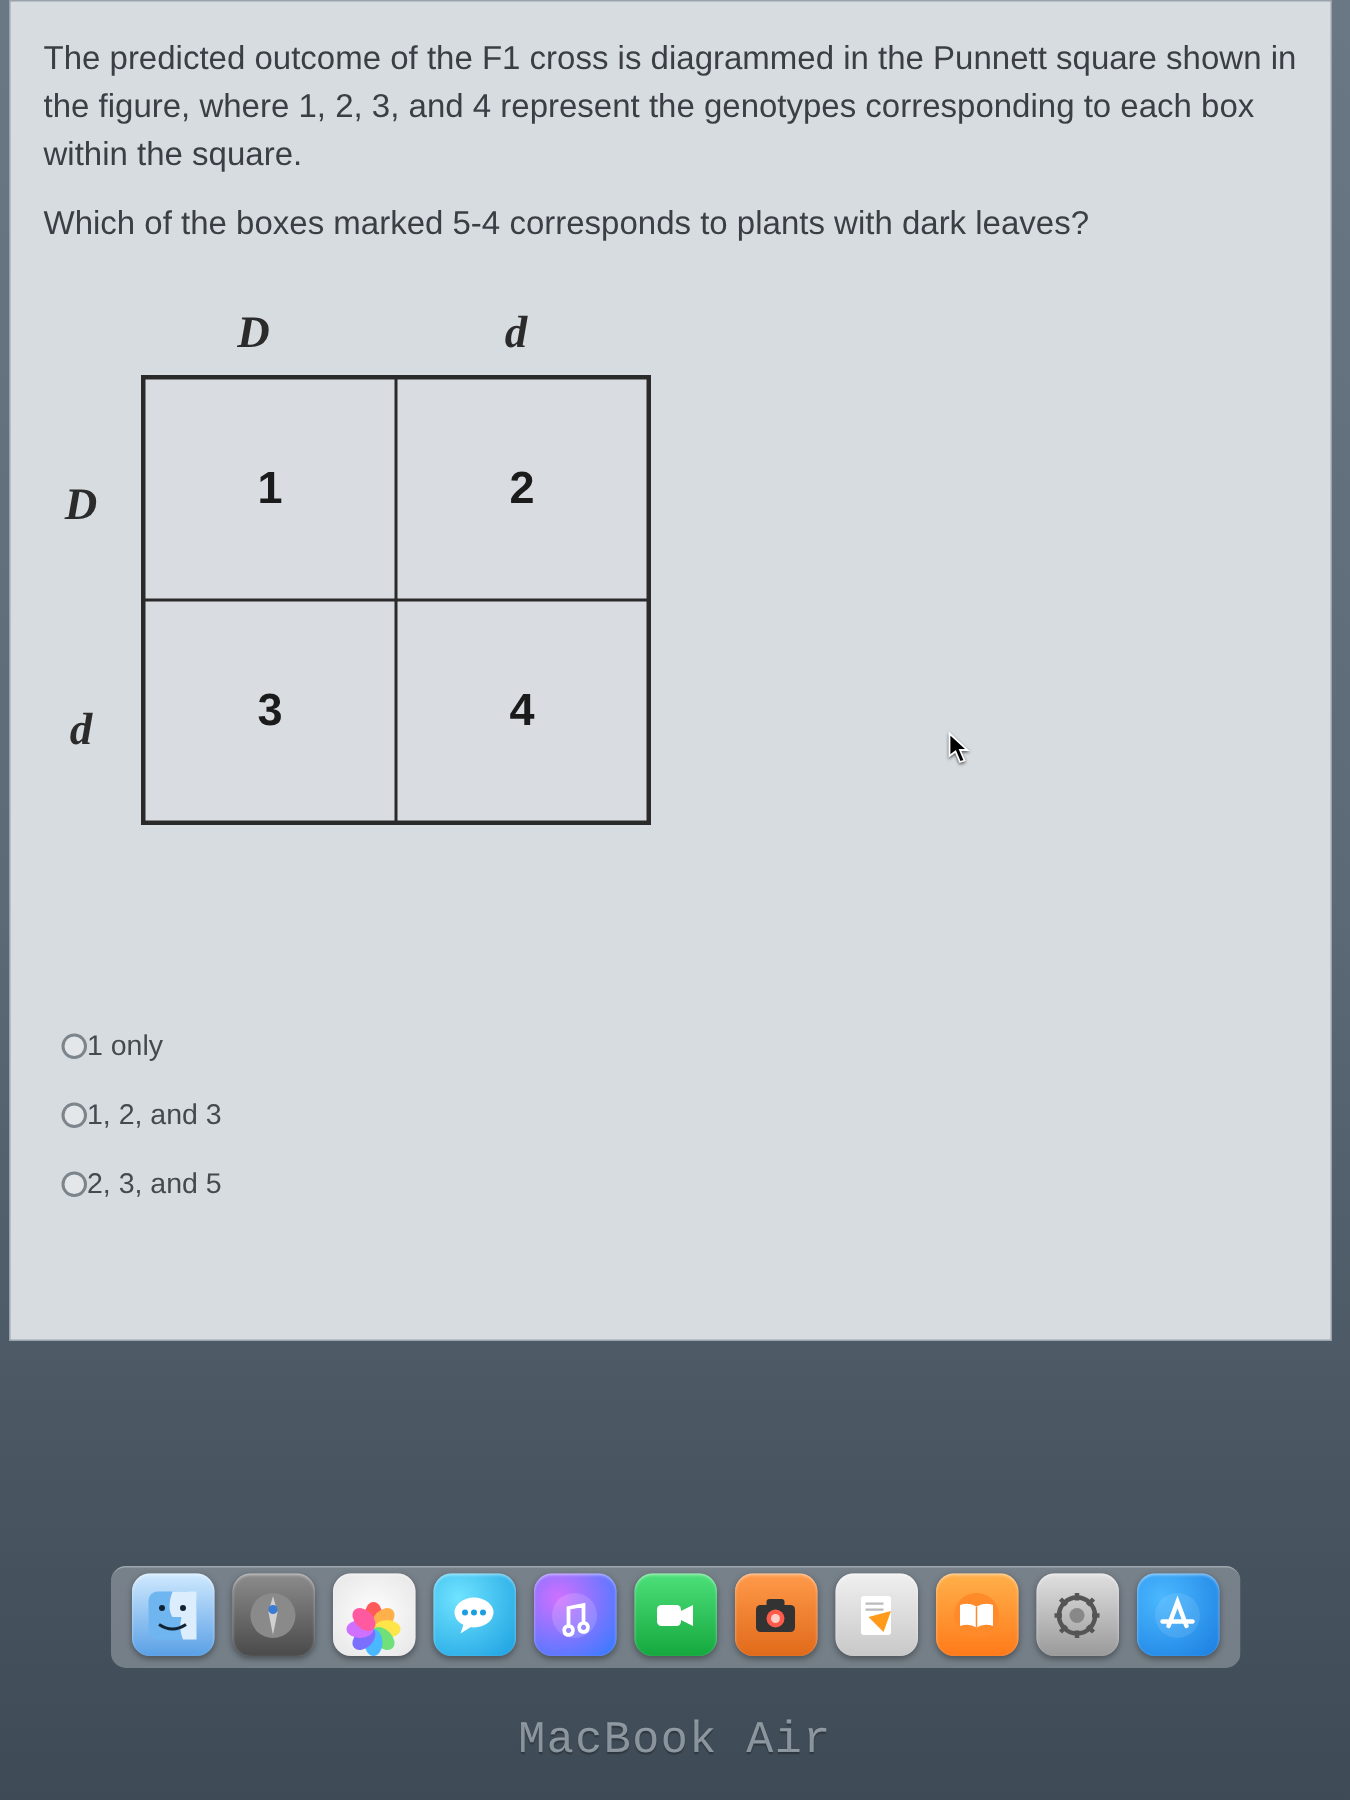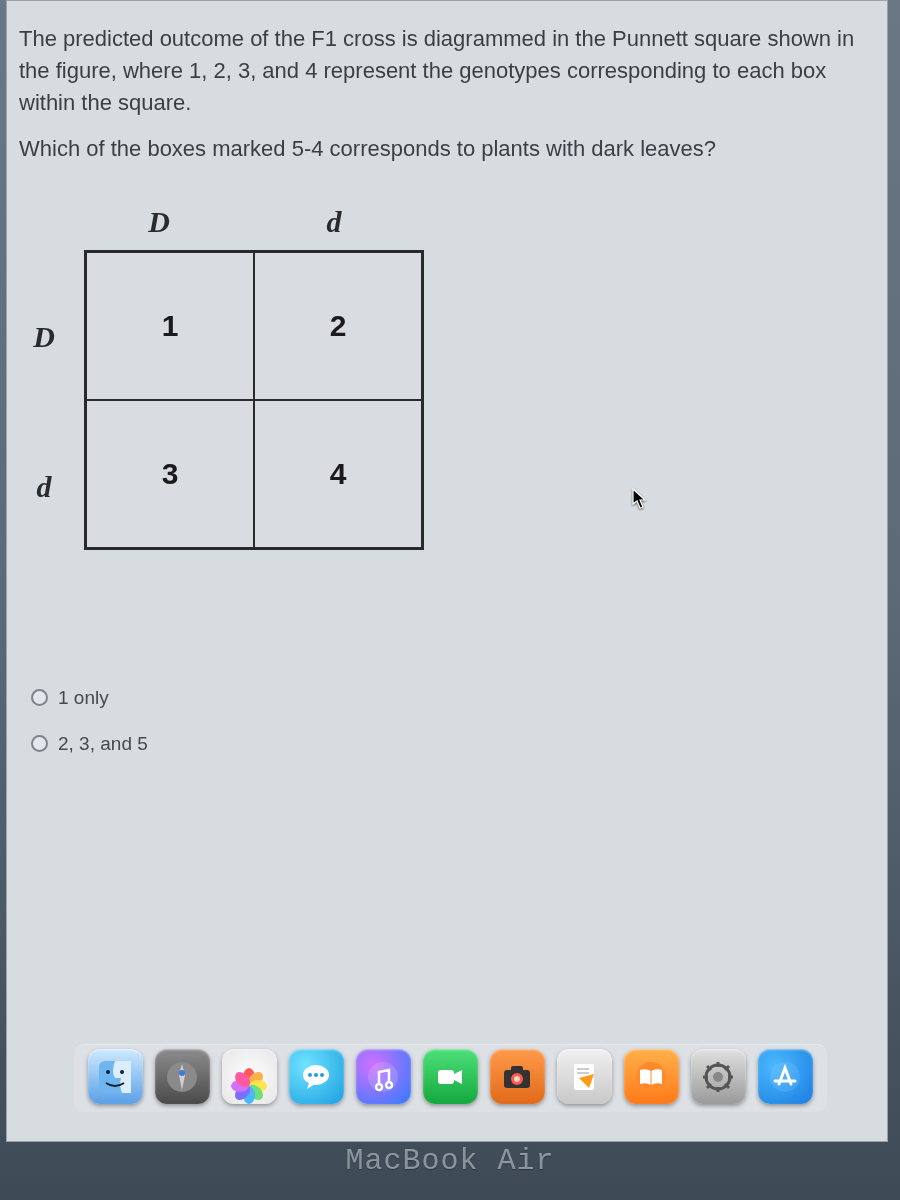--- a/index.html
+++ b/index.html
@@ -9,24 +9,24 @@
     font-family: -apple-system, "Helvetica Neue", Arial, sans-serif;
     position: relative;
   }
 
   
   .card {
     position: absolute;
     left: 6px;
     right: 12px;
     top: 0;
-    height: 1142px;
+    height: 894px;
     background: #d7dce0;
     border: 1px solid #9aa3ab;
-    padding: 22px 22px 10px 12px;
+    padding: 22px 22px 10px 22px;
     color: #3a3f44;
   }
   .prompt {
     font-size: 22px;
     line-height: 1.45;
     color: #3b3f45;
     font-weight: 500;
   }
   .prompt p { margin-bottom: 14px; }
 
@@ -76,21 +76,21 @@
   }
 
   
   .options {
     margin-top: 110px;
     margin-left: 8px;
   }
   .opt {
     display: flex;
     align-items: center;
-    gap: 10px;
+    gap: 0;
     padding: 12px 4px;
     font-size: 19px;
     color: #454a4f;
     cursor: pointer;
   }
   .radio {
     width: 17px;
     height: 17px;
     border: 2px solid #7d858c;
     border-radius: 50%;
@@ -190,20 +190,24 @@
       <div class="cell">2</div>
       <div class="cell">3</div>
       <div class="cell">4</div>
     </div>
   </div>
 
   <div class="options">
     <div class="opt">
       <span class="radio"></span>
       <span>1 only</span>
+    </div>
+    <div class="opt">
+      <span class="radio"></span>
+      <span>1, 2, and 3</span>
     </div>
     <div class="opt">
       <span class="radio"></span>
       <span>2, 3, and 5</span>
     </div>
   </div>
 
 </div>
 
 <div class="cursor">

